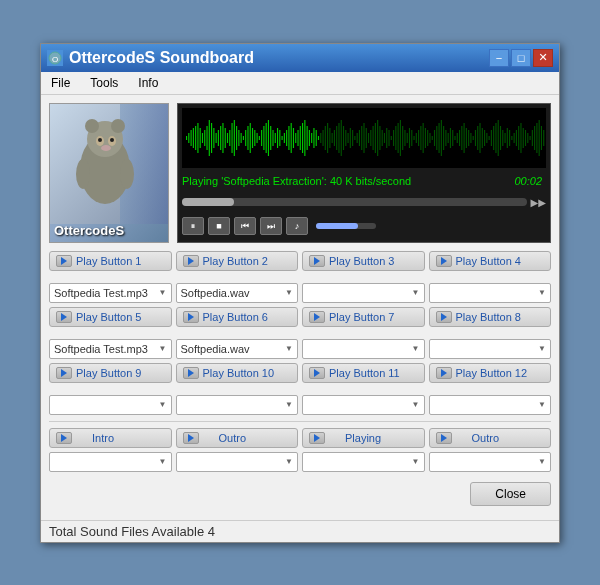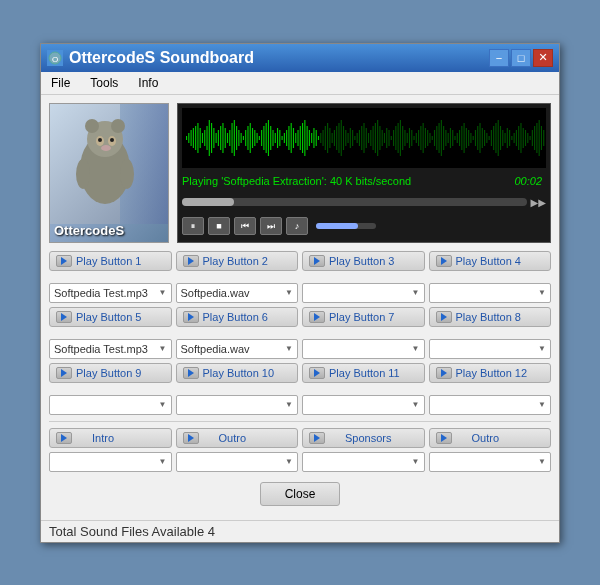--- a/index.html
+++ b/index.html
@@ -283,21 +283,21 @@
       padding: 3px 6px;
       cursor: pointer;
       display: flex;
       align-items: center;
       gap: 20px;
       font-size: 11px;
       color: #2255aa;
     }
     .close-section {
       display: flex;
-      justify-content: center;
+      justify-content: flex-end;
       padding: 6px 0;
     }
     .close-button {
       background: linear-gradient(to bottom, #e8e8e8, #d0d0d0);
       border: 1px solid #aaa;
       border-radius: 3px;
       padding: 4px 24px;
       cursor: pointer;
       font-size: 12px;
     }
@@ -736,21 +736,21 @@
       <button class="special-btn">
         <div class="play-btn-icon">
             <div class="play-triangle"></div>
           </div>
         <span>Outro</span>
       </button>
       <button class="special-btn">
         <div class="play-btn-icon">
             <div class="play-triangle"></div>
           </div>
-        <span>Sponsors</span>
+        <span>Playing</span>
       </button>
       <button class="special-btn">
         <div class="play-btn-icon">
             <div class="play-triangle"></div>
           </div>
         <span>Outro</span>
       </button>
     </div>
 
     <div class="dropdown-row">

